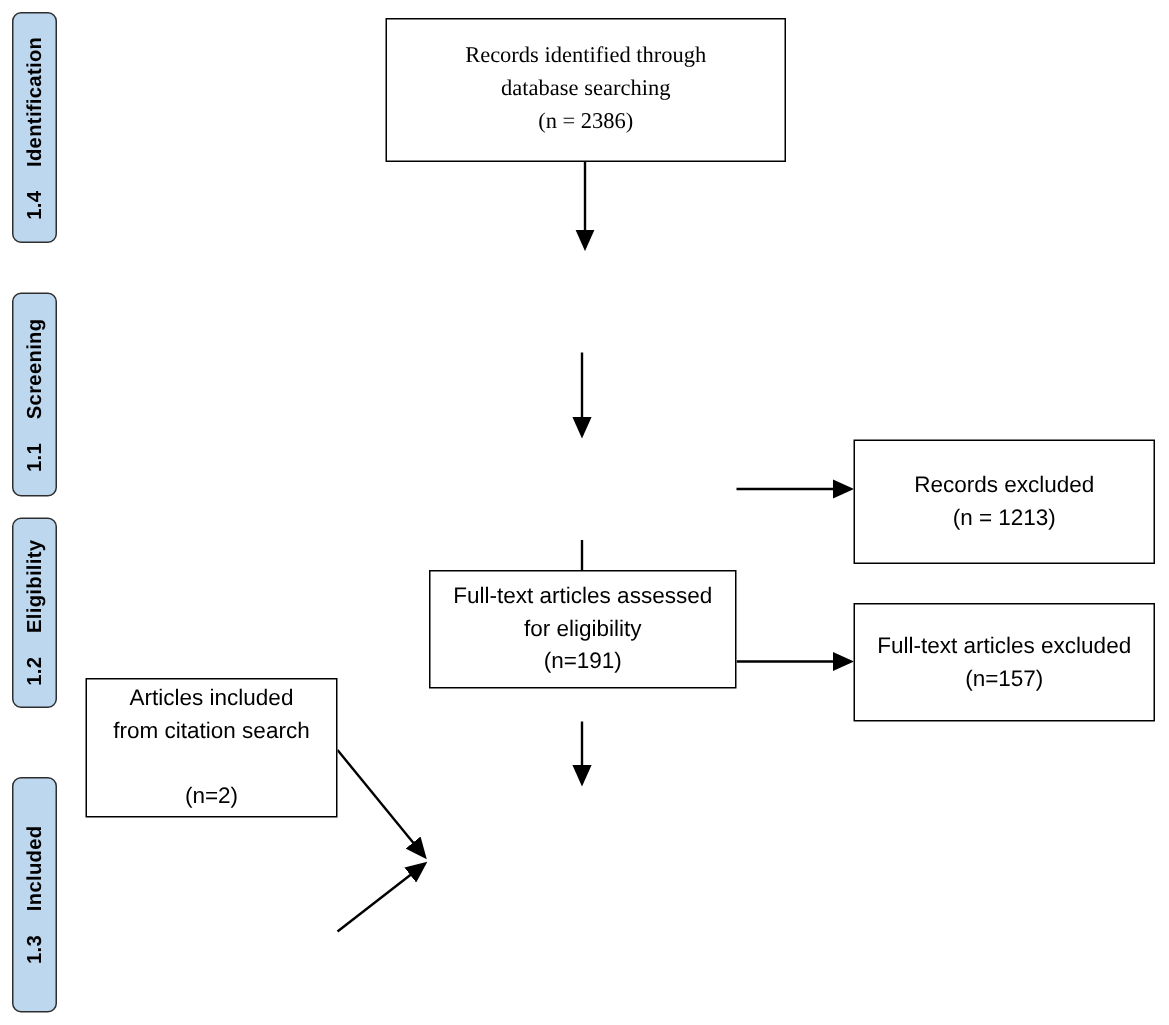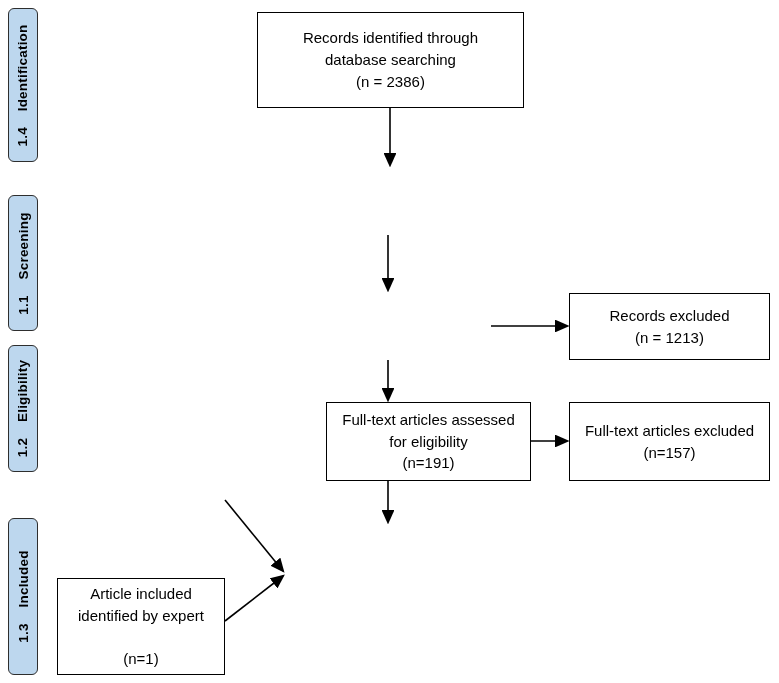--- a/index.html
+++ b/index.html
@@ -91,46 +91,46 @@
   <div class="side-label" style="top:195px; height:136px;">
     <span>1.1    Screening</span>
   </div>
   <div class="side-label" style="top:345px; height:127px;">
     <span>1.2    Eligibility</span>
   </div>
   <div class="side-label" style="top:518px; height:157px;">
     <span>1.3    Included</span>
   </div>
 
-  <div class="flow-box" style="left:257px; top:12px; width:267px; height:96px;">
+  <div class="flow-box" style="left:257px; top:12px; width:267px; height:96px;font-family:Liberation Serif, serif;">
     <div class="txt">Records identified through
 database searching
 (n = 2386)</div>
   </div>
 
 
 
-  <div class="flow-box" style="left:569px; top:293px; width:201px; height:67px;">
+  <div class="flow-box" style="left:569px; top:293px; width:201px; height:83px;">
     <div class="txt">Records excluded
 (n = 1213)</div>
   </div>
 
-  <div class="flow-box" style="left:286px; top:402px; width:205px; height:79px;margin-left:40px;">
+  <div class="flow-box" style="left:286px; top:380px; width:205px; height:79px;">
     <div class="txt">Full-text articles assessed
 for eligibility
 (n=191)</div>
   </div>
 
   <div class="flow-box" style="left:569px; top:402px; width:201px; height:79px;">
     <div class="txt">Full-text articles excluded
 (n=157)</div>
   </div>
 
+  <div class="flow-box" style="left:57px; top:452px; width:168px; height:93px;">
+    <div class="txt">Articles included
+from citation search
 
-  <div class="flow-box" style="left:57px; top:578px; width:168px; height:97px;">
-    <div class="txt">Article included
-identified by expert
+(n=2)</div>
+  </div>
 
-(n=1)</div>
-  </div>
 
 
 </div>
 
 </body></html>

